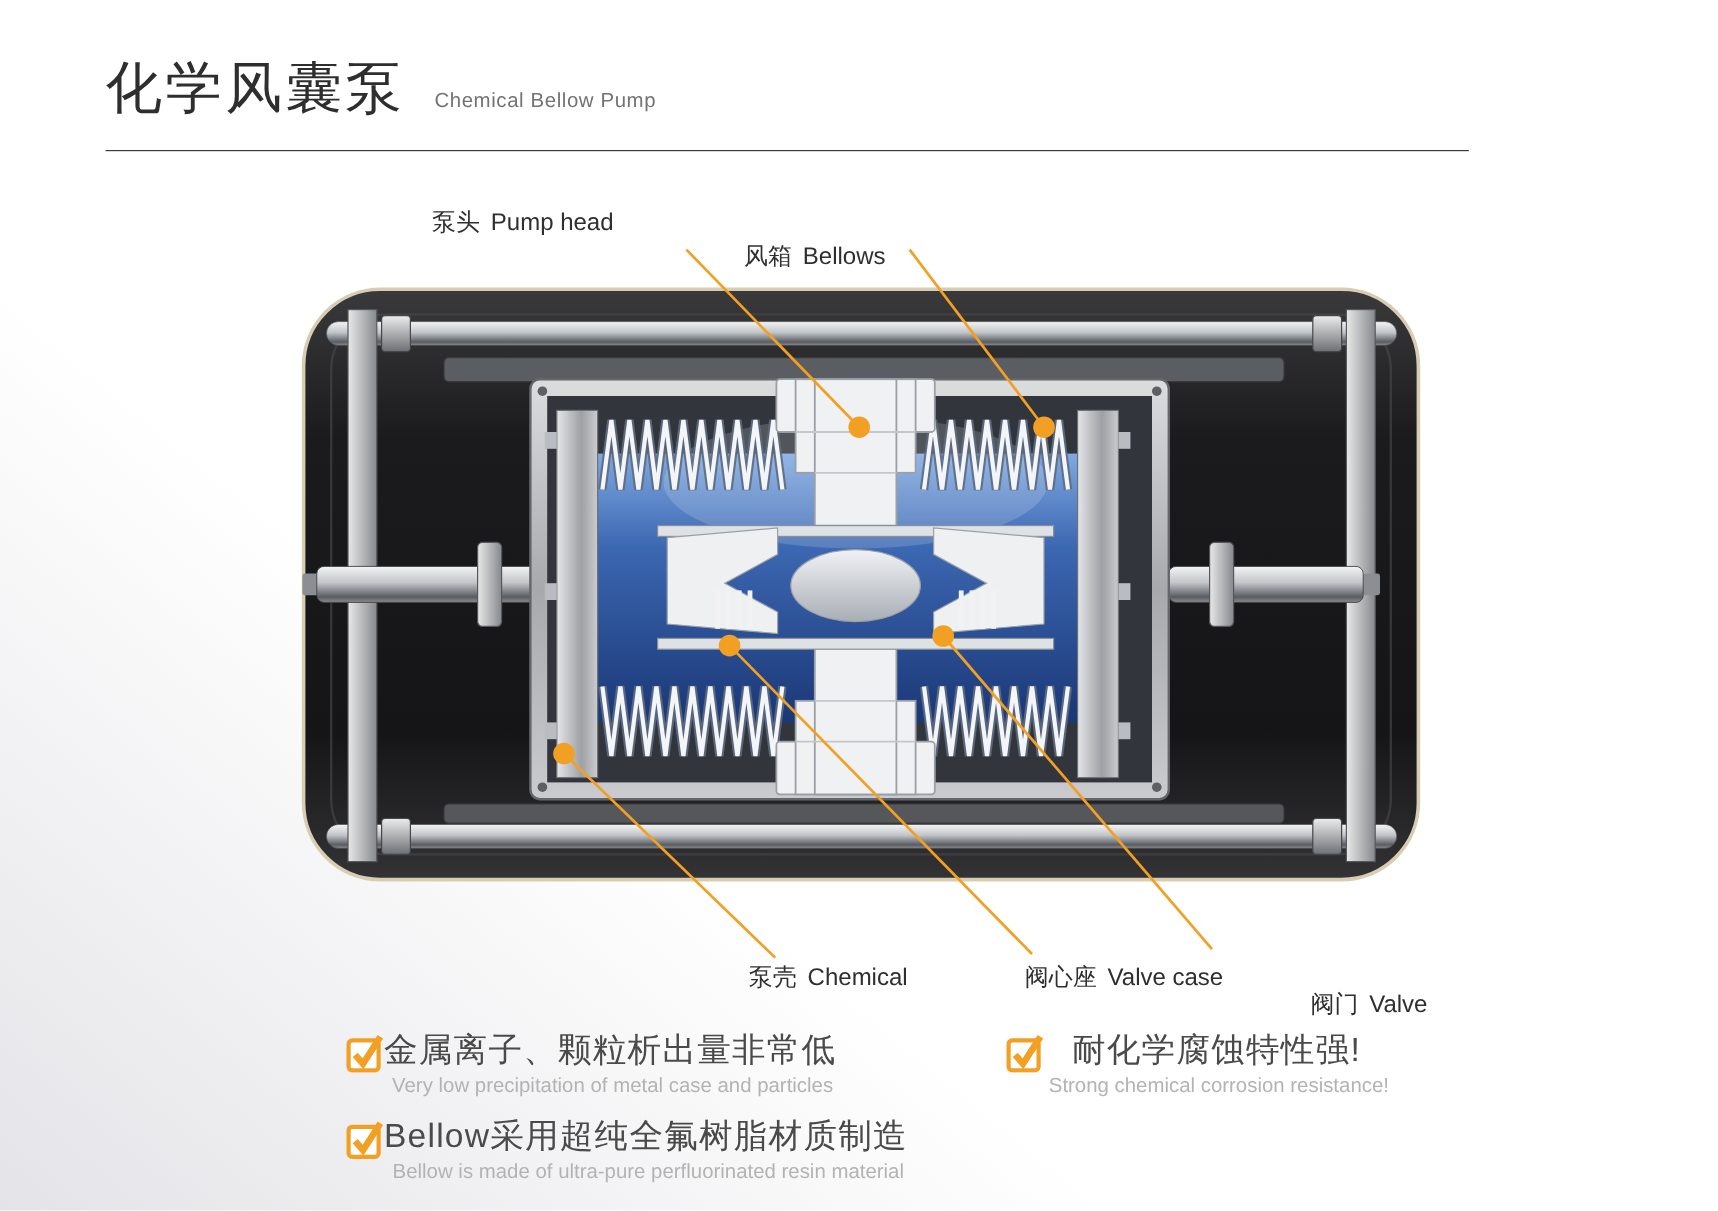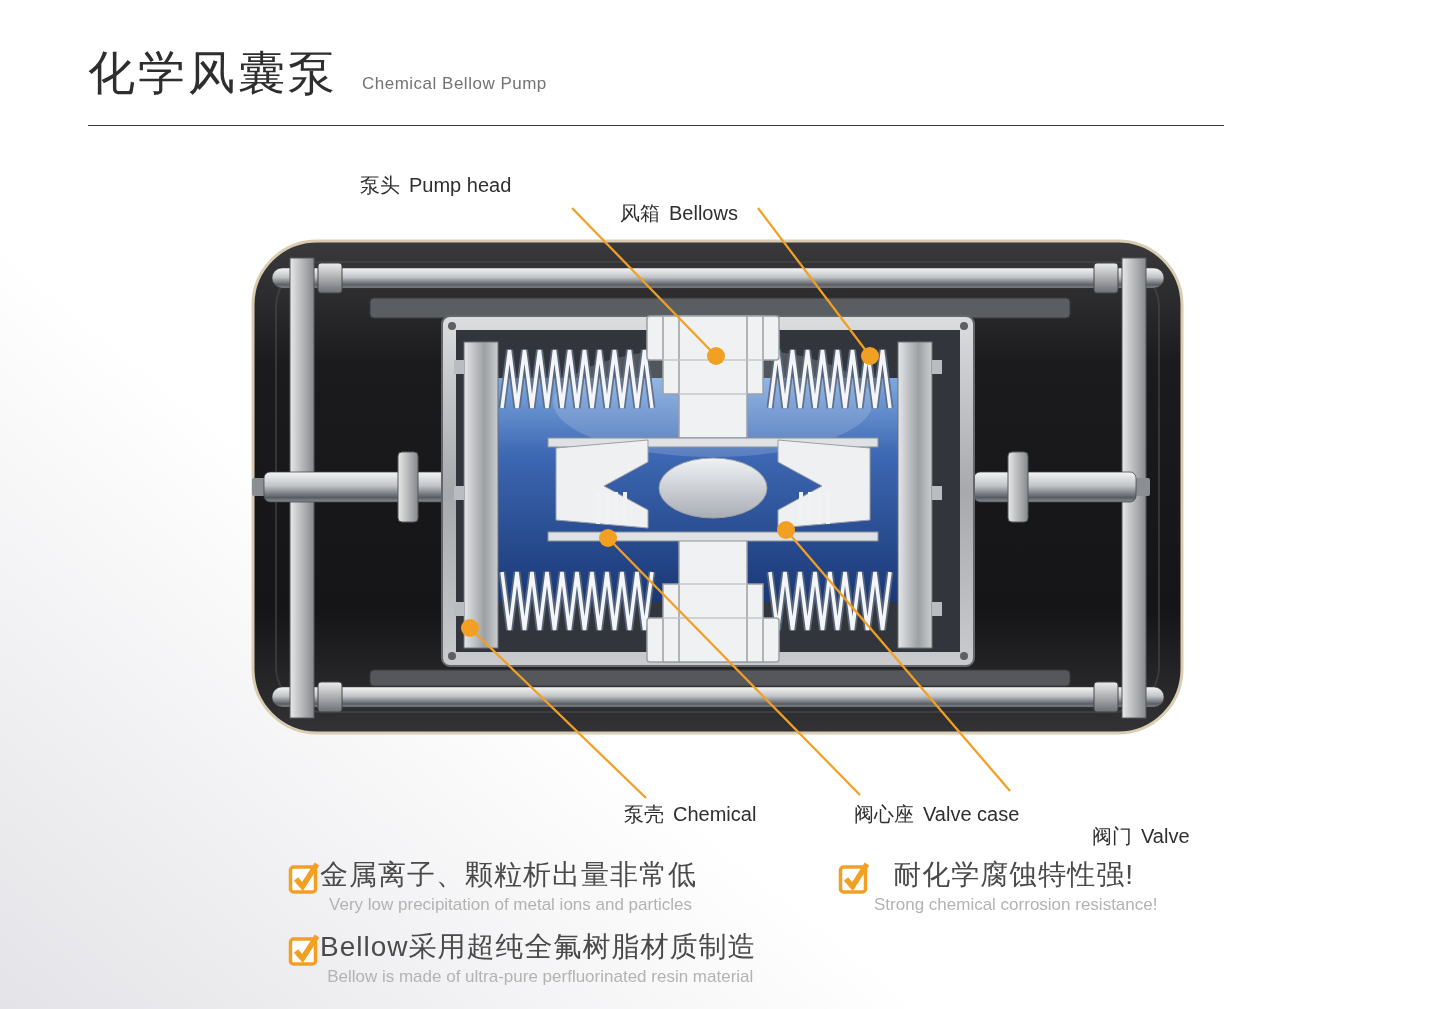--- a/index.html
+++ b/index.html
@@ -263,21 +263,21 @@
     <span class="zh">阀门</span><span class="en">Valve</span>
   </div>
 
   <div class="feature feat-1">
     <svg class="checkbox" width="32" height="34" viewBox="0 0 32 34">
       <rect x="2.5" y="7" width="25" height="25" rx="3" fill="#ffffff" class="accent-stroke" stroke-width="3.5"></rect>
       <path d="M8 19 L14.5 26.5 L29 4" fill="none" class="accent-stroke" stroke-width="5.5"></path>
     </svg>
     <div class="ftext">
       <div class="fzh">金属离子、颗粒析出量非常低</div>
-      <div class="fen">Very low precipitation of metal ions and particles</div>
+      <div class="fen">Very low precipitation of metal case and particles</div>
     </div>
   </div>
 
   <div class="feature feat-2">
     <svg class="checkbox" width="32" height="34" viewBox="0 0 32 34">
       <rect x="2.5" y="7" width="25" height="25" rx="3" fill="#ffffff" class="accent-stroke" stroke-width="3.5"></rect>
       <path d="M8 19 L14.5 26.5 L29 4" fill="none" class="accent-stroke" stroke-width="5.5"></path>
     </svg>
     <div class="ftext">
       <div class="fzh">耐化学腐蚀特性强!</div>

